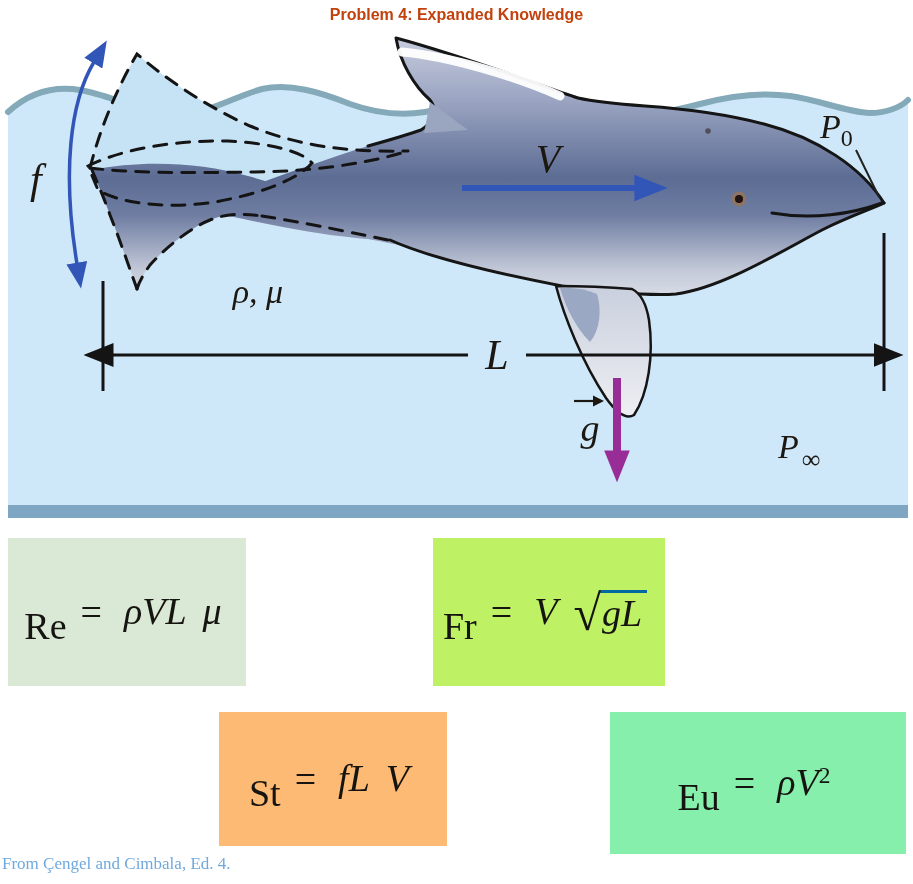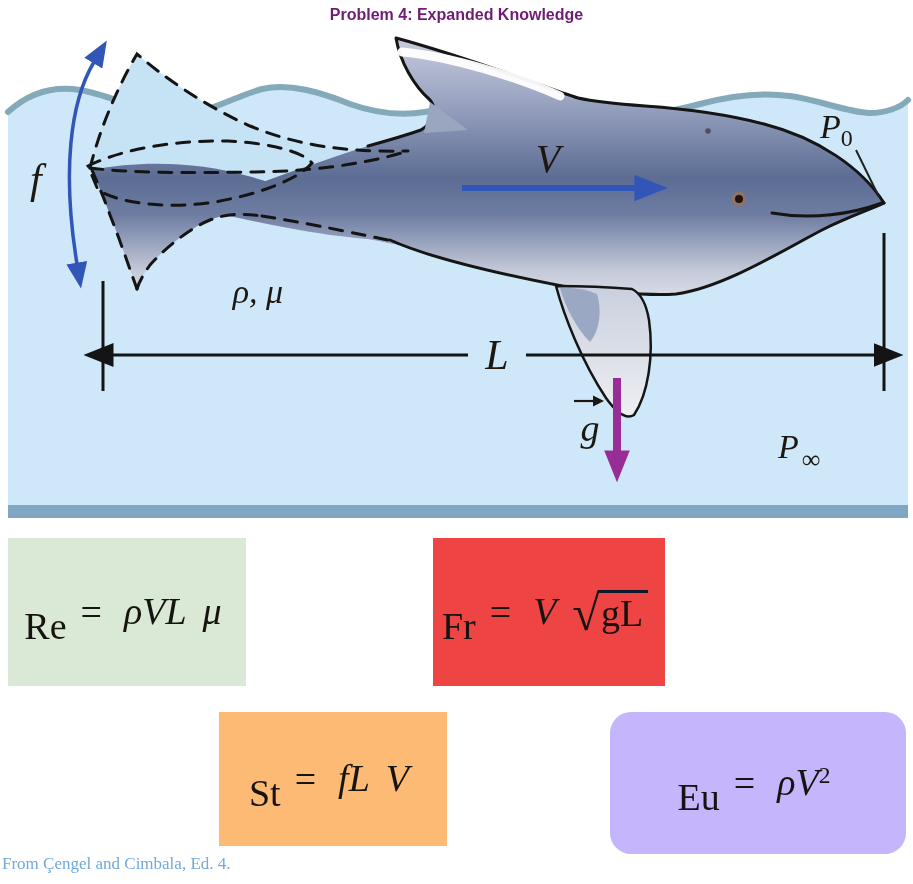--- a/index.html
+++ b/index.html
@@ -1,36 +1,36 @@
 <!DOCTYPE html>
 <html><head>
 <meta charset="utf-8">
 <style>
   html,body{margin:0;padding:0;background:#ffffff;}
   #page{position:relative;width:913px;height:884px;background:#ffffff;overflow:hidden;
         font-family:"Liberation Serif",serif;}
   #title{position:absolute;left:0;top:6px;width:100%;text-align:center;
-         font-family:"Liberation Sans",sans-serif;font-weight:700;font-size:16px;color:#701a75;}
+         font-family:"Liberation Sans",sans-serif;font-weight:700;font-size:16px;color:#c2410c;}
   #diagram{position:absolute;left:0;top:0;}
 
   
   .fbox{position:absolute;display:flex;align-items:center;justify-content:center;
         gap:12px;font-size:38px;color:#161410;}
   .fname{font-style:normal;margin-top:28px;}
   .feq{font-style:normal;margin:0 2px;}
   .it{font-style:italic;}
   .frac{display:inline-flex;flex-direction:row;align-items:center;line-height:1.05;}
   .frac .bar{align-self:stretch;height:3px;background:#161410;margin:4px 0 3px;}
   .frac .num,.frac .den{padding:0 8px;white-space:nowrap;}
   sub{font-size:0.62em;font-style:normal;vertical-align:-0.35em;line-height:0;}
   sup{font-size:0.62em;font-style:normal;vertical-align:0.5em;line-height:0;}
   .op{font-style:normal;margin:0 6px;}
   .root{display:inline-flex;align-items:flex-start;}
   .rad{font-style:normal;font-size:1.32em;line-height:0.82;transform:translateY(3px);}
-  .radicand{border-top:3px solid #0f172a;padding:1px 5px 0 3px;margin-left:-2px;}
+  .radicand{border-top:3px solid #0369a1;padding:1px 5px 0 3px;margin-left:-2px;font-style:italic;}
   #caption{position:absolute;left:2px;top:854px;font-size:17px;color:#70a9dd;}
 </style>
 </head>
 <body>
 
 <div id="page">
 
   <div id="title">Problem 4: Expanded Knowledge</div>
 
   <svg id="diagram" width="913" height="530" viewBox="0 0 913 530">
@@ -150,21 +150,21 @@
   <div class="fbox" style="left: 8px; top: 538px; width: 238px; height: 148px; background-color: rgb(217, 233, 213);">
     <span class="fname">Re</span>
     <span class="feq">=</span>
     <span class="frac">
       <span class="num it">ρVL</span>
       <span class="bar"></span>
       <span class="den it">μ</span>
     </span>
   </div>
 
-  <div class="fbox" style="left: 433px; top: 538px; width: 232px; height: 148px; background-color: #ef4444;">
+  <div class="fbox" style="left: 433px; top: 538px; width: 232px; height: 148px; background-color: #bef264;">
     <span class="fname">Fr</span>
     <span class="feq">=</span>
     <span class="frac">
       <span class="num it">V</span>
       <span class="bar"></span>
       <span class="den root">
         <span class="rad">√</span>
         <span class="radicand">gL</span>
       </span>
     </span>
@@ -173,21 +173,21 @@
   <div class="fbox" style="left: 219px; top: 712px; width: 228px; height: 134px; background-color: #fdba74;">
     <span class="fname">St</span>
     <span class="feq">=</span>
     <span class="frac">
       <span class="num it">fL</span>
       <span class="bar"></span>
       <span class="den it">V</span>
     </span>
   </div>
 
-  <div class="fbox" style="left: 610px; top: 712px; width: 296px; height: 142px; background-color: #c4b5fd; border-radius: 21px;">
+  <div class="fbox" style="left: 610px; top: 712px; width: 296px; height: 142px; background-color: #86efac;">
     <span class="fname">Eu</span>
     <span class="feq">=</span>
     <span class="frac">
       <span class="bar"></span>
       <span class="den"><span class="it">ρV</span><sup>2</sup></span>
     </span>
   </div>
 
   <div id="caption" style="color: rgb(112, 169, 221);">From Çengel and Cimbala, Ed. 4.</div>
 </div>

